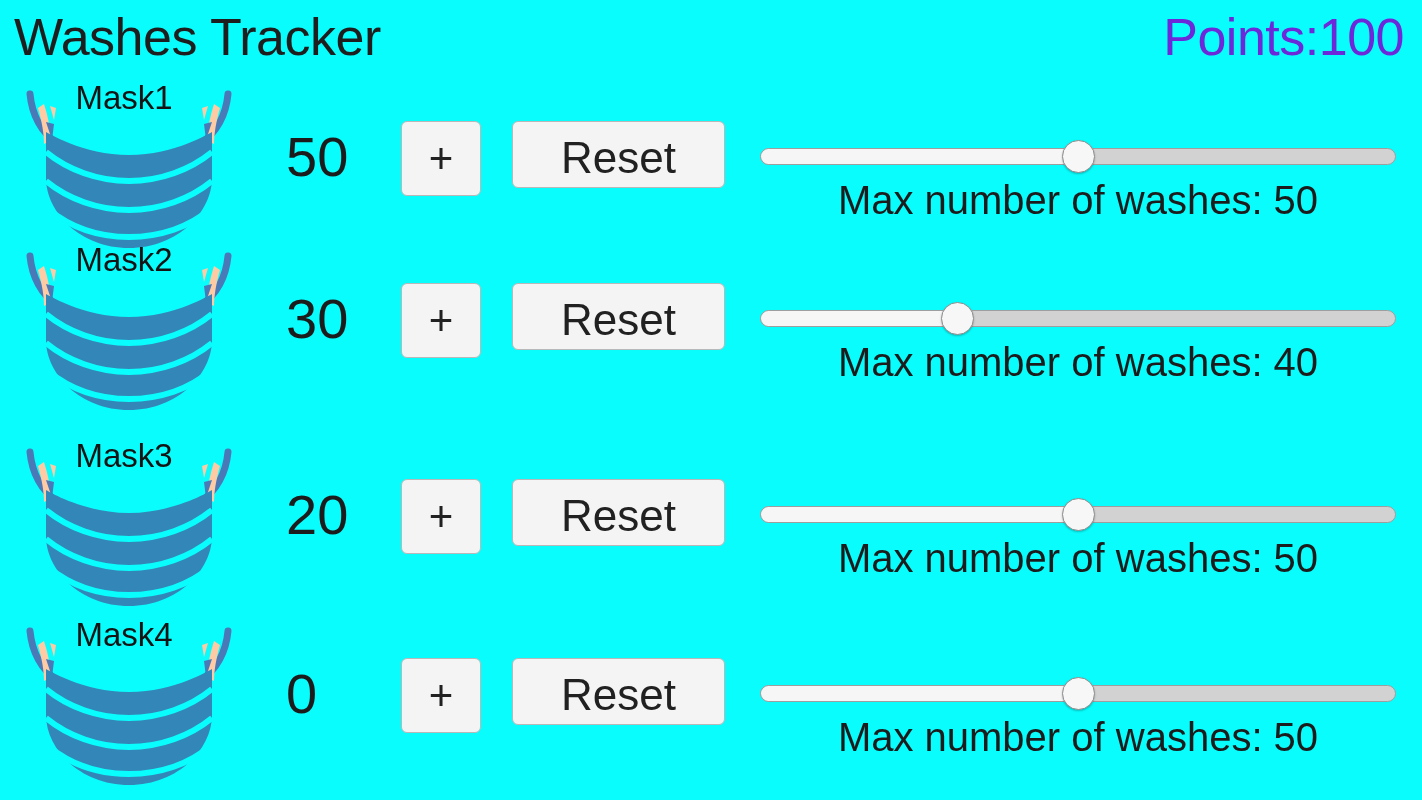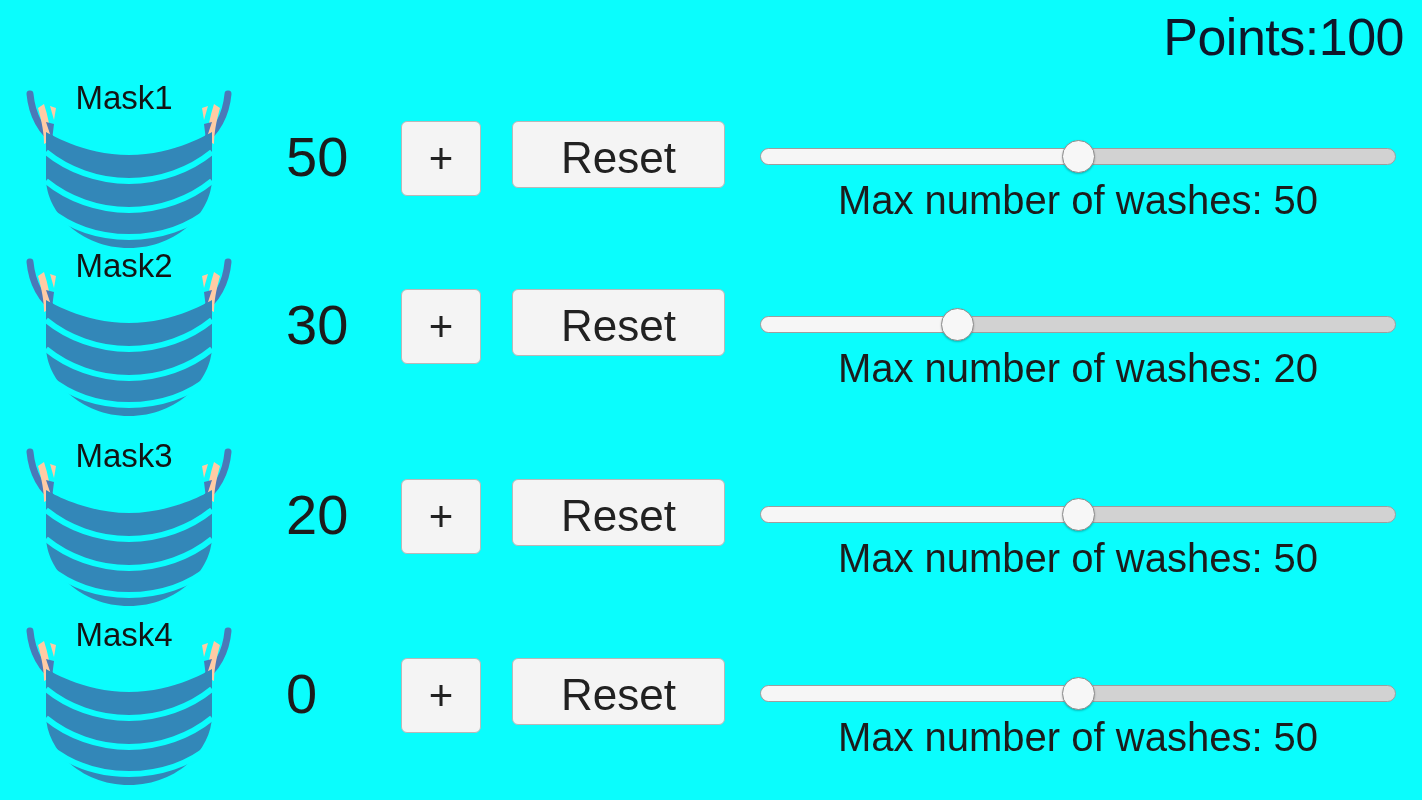--- a/index.html
+++ b/index.html
@@ -37,32 +37,32 @@
   }
   #points-display {
     position: absolute;
     right: 18px;
     top: 6px;
     font-size: 52px;
     line-height: 62px;
     font-weight: 400;
     letter-spacing: -0.5px;
     white-space: nowrap;
-    color: #0f172a;
+    color: #6d28d9;
   }
 
   
   .mask-row {
     position: absolute;
     left: 0;
     width: 1422px;
     height: 179px;
   }
   .mask-row.r0 { top: 78px; }
-  .mask-row.r1 { top: 246px; padding-left: 8px; }
+  .mask-row.r1 { top: 240px; padding-left: 8px; }
   .mask-row.r2 { top: 436px; }
   .mask-row.r3 { top: 615px; }
 
   
   .mask-figure {
     position: absolute;
     left: 8px;
     top: 4px;
     width: 242px;
     height: 175px;
@@ -172,20 +172,21 @@
     font-size: 40px;
     line-height: 40px;
     color: #1c1c1c;
     white-space: nowrap;
   }
 </style>
 </head>
 <body>
 
 <div id="app-header">
+  <div id="app-title">Washes Tracker</div>
   <div id="points-display">Points:100</div>
 </div>
 
 <div class="mask-row r0">
   <div class="mask-figure">
     <svg viewBox="0 0 242 175" xmlns="http://www.w3.org/2000/svg" aria-hidden="true">
       <path d="M22 12 C26 54 58 80 121 80 C184 80 216 54 220 12" fill="none" stroke="#4a79b8" stroke-width="7" stroke-linecap="round"></path>
       <path d="M30 26 C34 40 36 52 36 62 L44 58 C42 46 40 34 36 22 Z" fill="#ffcba4"></path>
       <path d="M212 26 C208 40 206 52 206 62 L198 58 C200 46 202 34 206 22 Z" fill="#ffcba4"></path>
       <path d="M42 24 L48 26 L46 38 Z" fill="#ffcba4"></path>
@@ -229,21 +230,21 @@
   </div>
   <div class="mask-name">Mask2</div>
   <div class="wash-count">30</div>
   <button class="btn btn-plus">+</button>
   <button class="btn btn-reset">Reset</button>
   <div class="slider-wrap">
     <div class="slider-track">
       <div class="slider-fill" style="width: 31%;"></div>
     </div>
     <div class="slider-thumb" style="left: 31%;"></div>
-    <div class="slider-caption">Max number of washes: 20</div>
+    <div class="slider-caption">Max number of washes: 40</div>
   </div>
 </div>
 
 <div class="mask-row r2">
   <div class="mask-figure">
     <svg viewBox="0 0 242 175" xmlns="http://www.w3.org/2000/svg" aria-hidden="true">
       <path d="M22 12 C26 54 58 80 121 80 C184 80 216 54 220 12" fill="none" stroke="#4a79b8" stroke-width="7" stroke-linecap="round"></path>
       <path d="M30 26 C34 40 36 52 36 62 L44 58 C42 46 40 34 36 22 Z" fill="#ffcba4"></path>
       <path d="M212 26 C208 40 206 52 206 62 L198 58 C200 46 202 34 206 22 Z" fill="#ffcba4"></path>
       <path d="M42 24 L48 26 L46 38 Z" fill="#ffcba4"></path>

